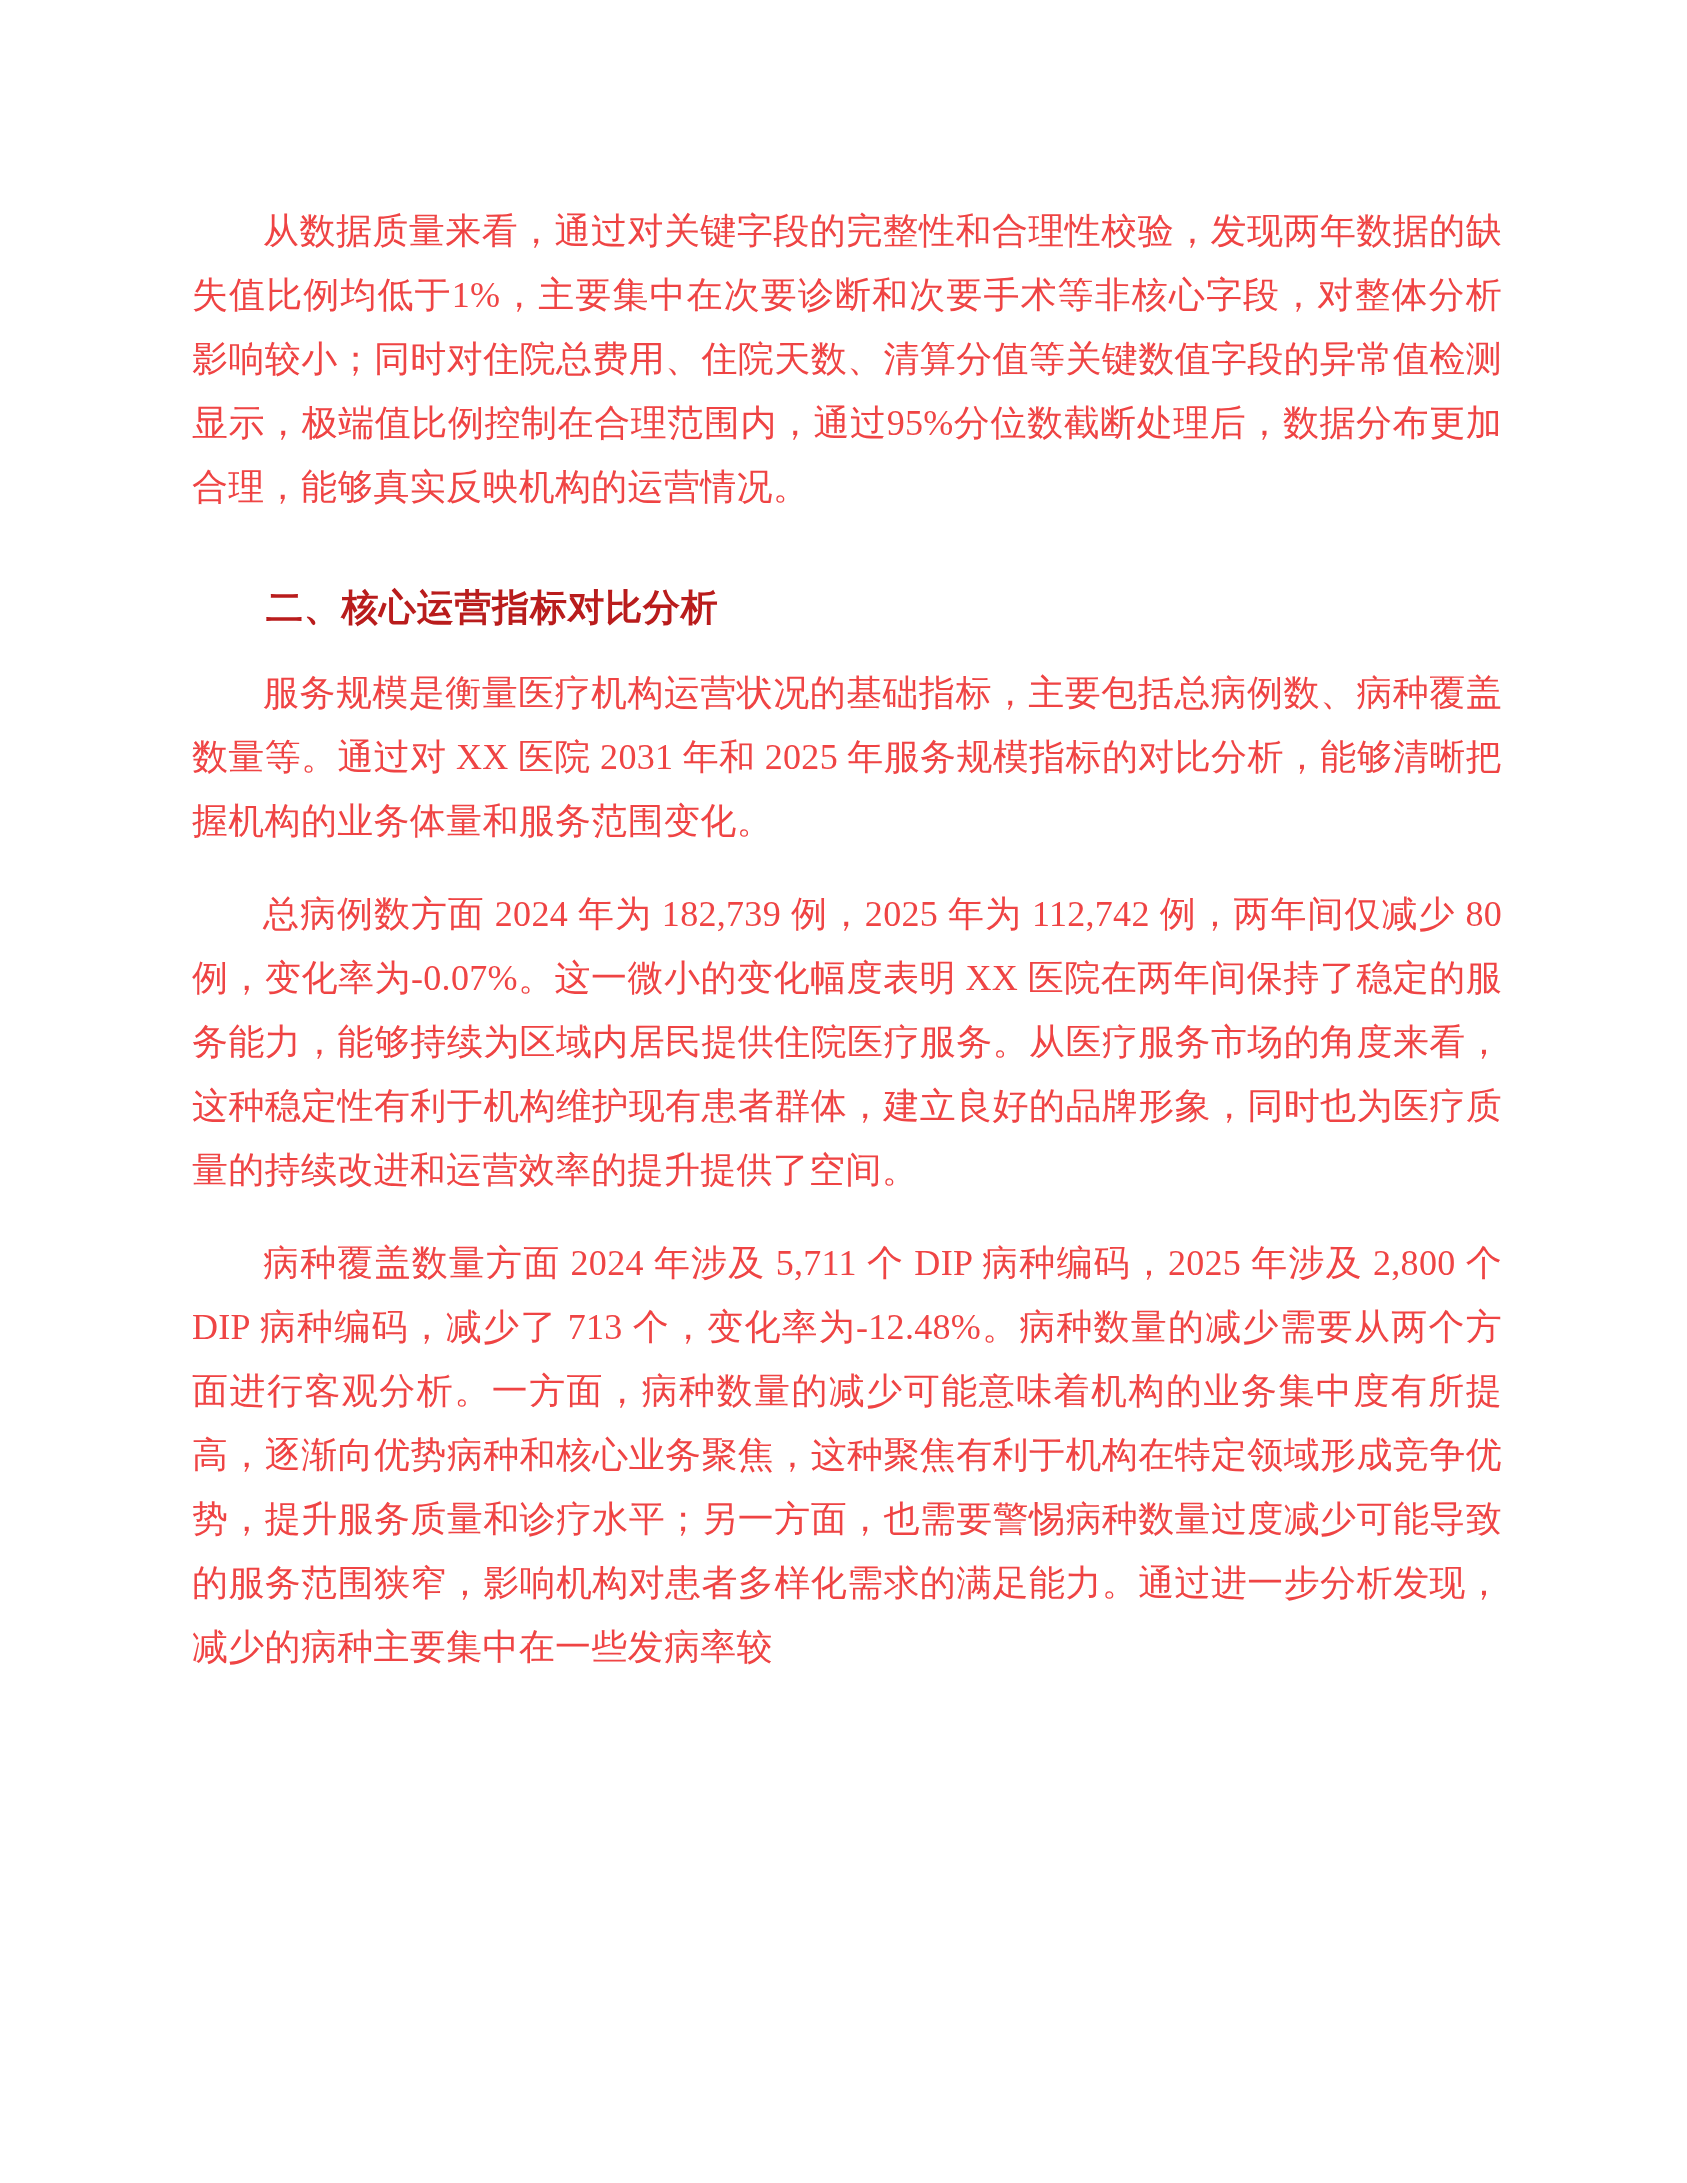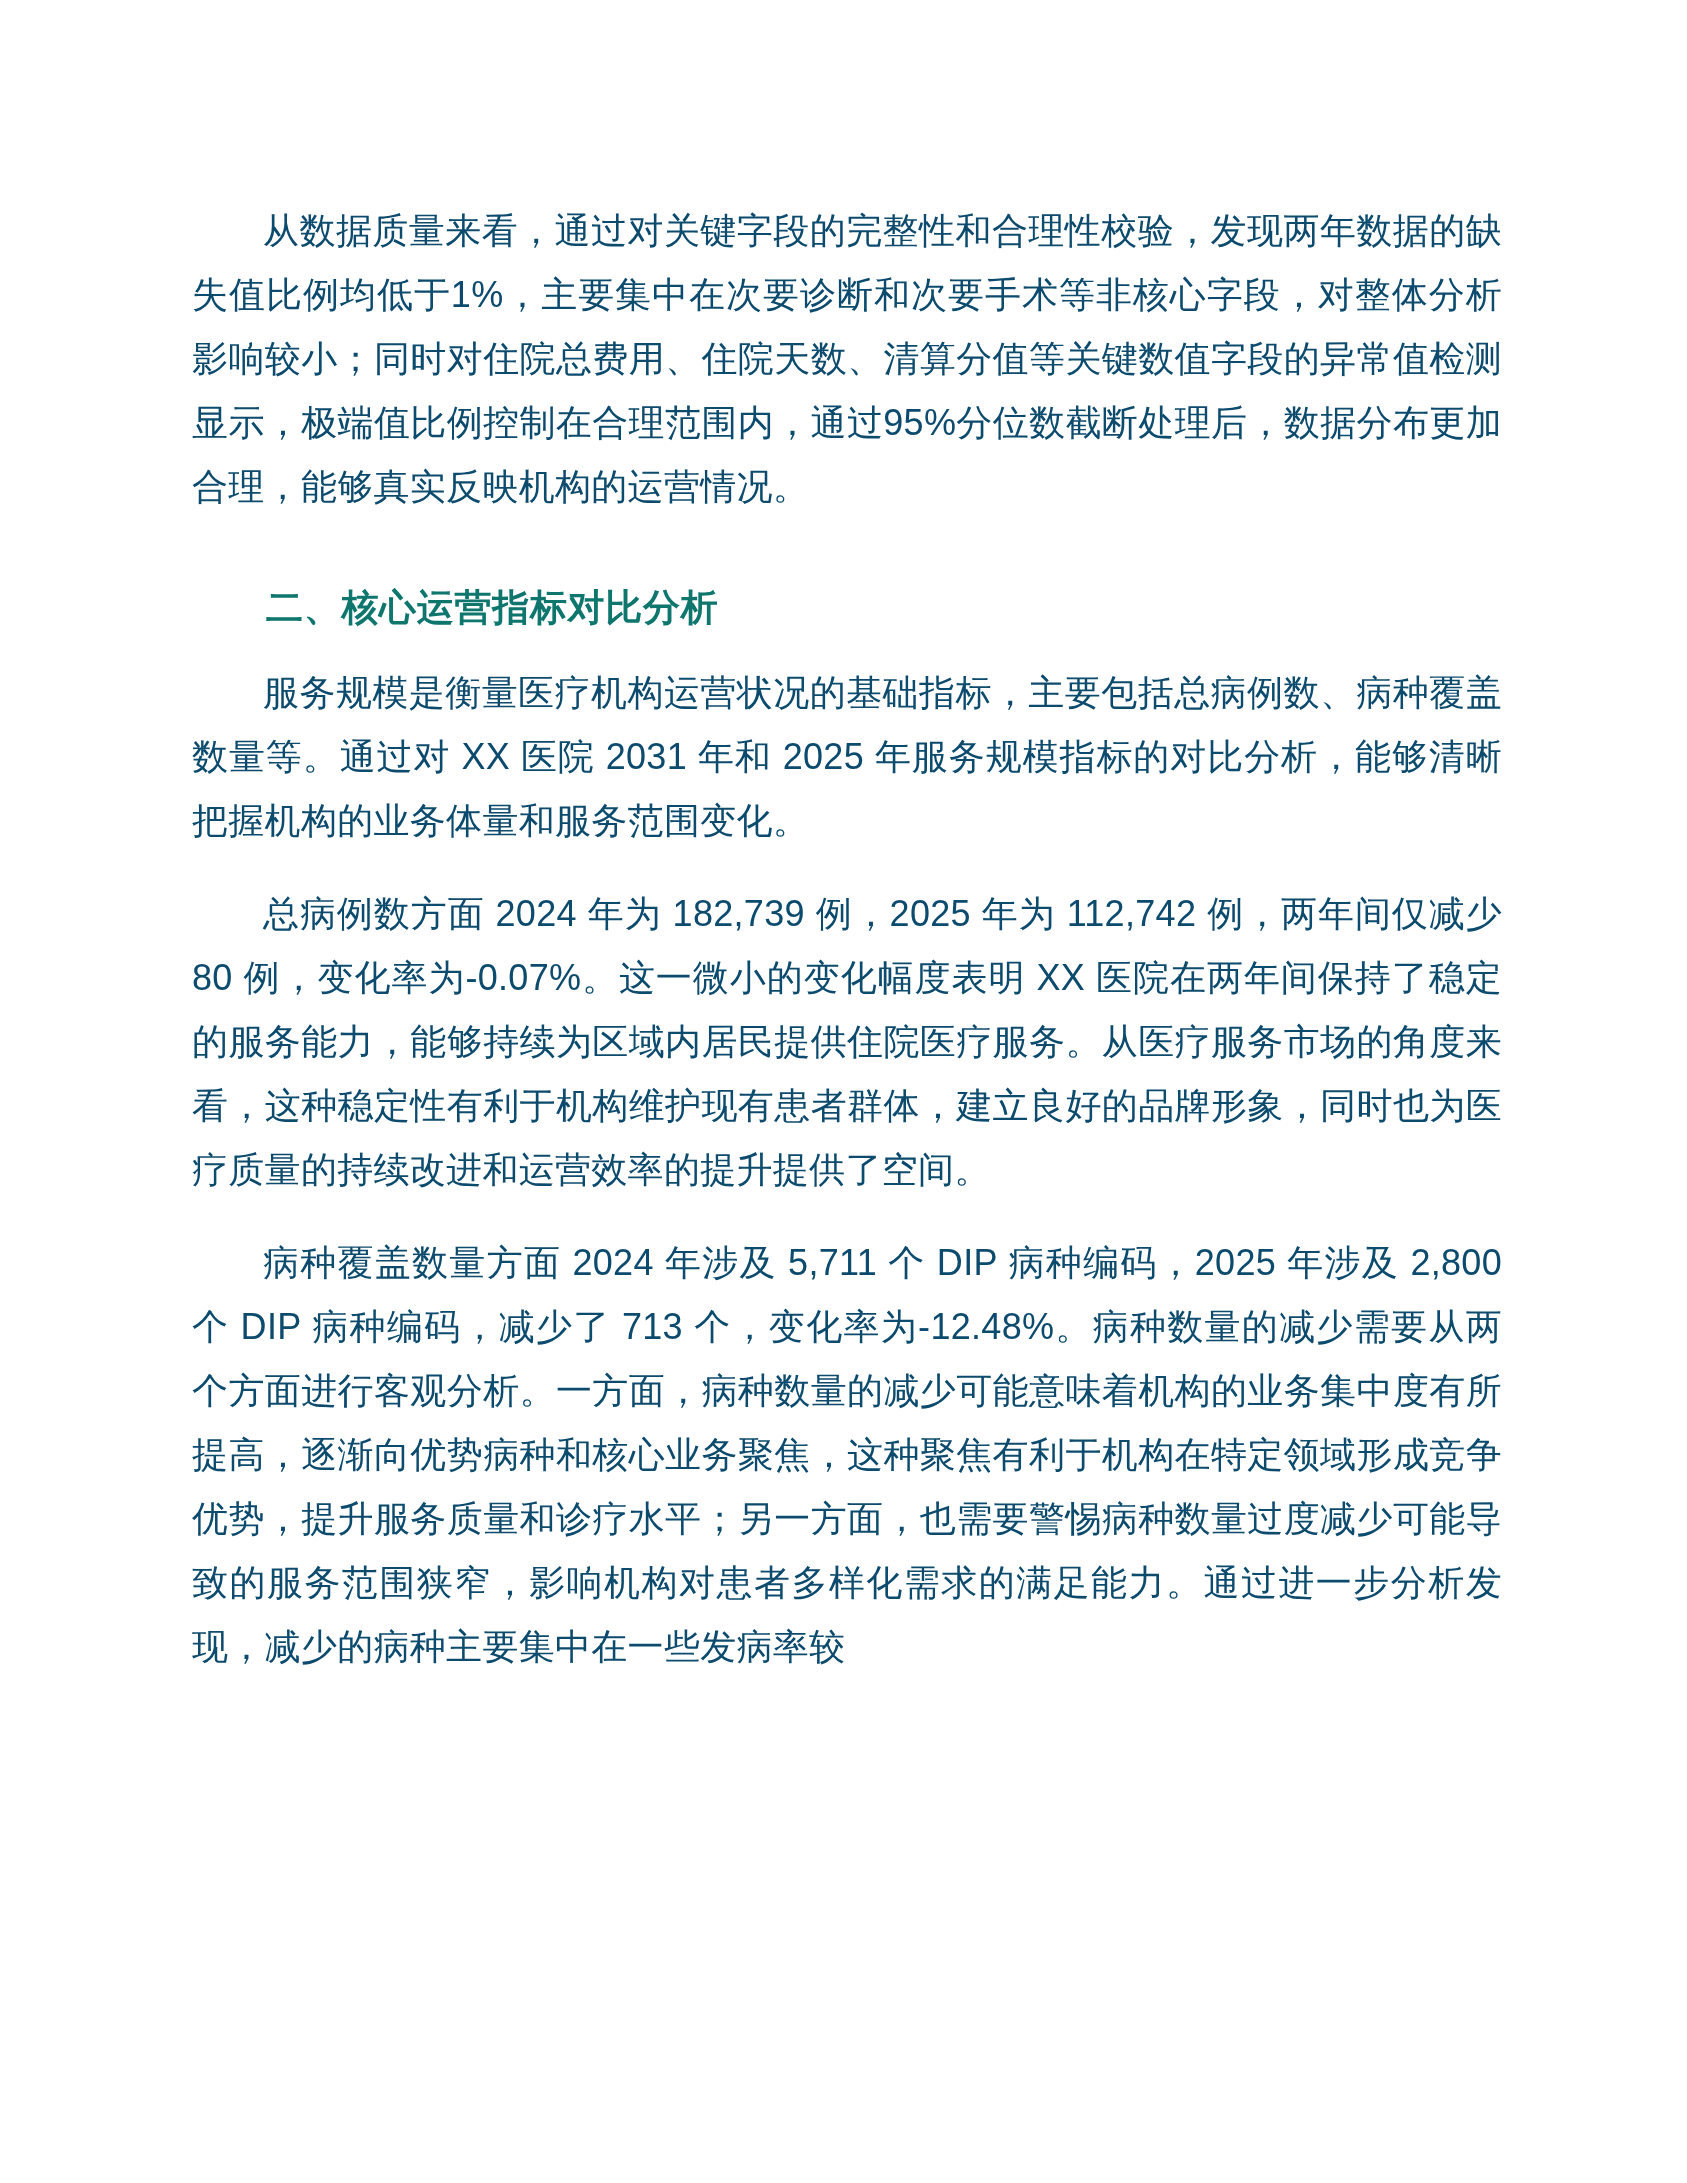--- a/index.html
+++ b/index.html
@@ -20,43 +20,43 @@
 
   .content {
     position: absolute;
     left: 192px;
     top: 199px;
     width: 1310px;
   }
 
   
   .para {
-    font-family: Liberation Sans, sans-serif;
+    font-family: Liberation Serif, serif;
     font-size: 36px;
     line-height: 64px;
-    color: #0c4a6e;
+    color: #ef4444;
     text-align: justify;
     text-justify: inter-character;
     text-indent: 71px;
     margin: 0 0 29px 0;
     letter-spacing: 0.3px;
     word-break: break-all;
   }
 
   .para:last-child {
     margin-bottom: 0;
   }
 
   
   .h1 {
     font-family: "Liberation Sans", "DejaVu Sans", sans-serif;
     font-size: 37px;
     line-height: 61px;
     font-weight: bold;
-    color: #0f766e;
+    color: #b91c1c;
     text-indent: 74px;
     margin: 58px 0 22.5px 0;
     letter-spacing: 0.7px;
   }
 
   
   .h2 {
     font-family: "Liberation Sans", "DejaVu Sans", sans-serif;
     font-size: 36px;
     line-height: 60px;

